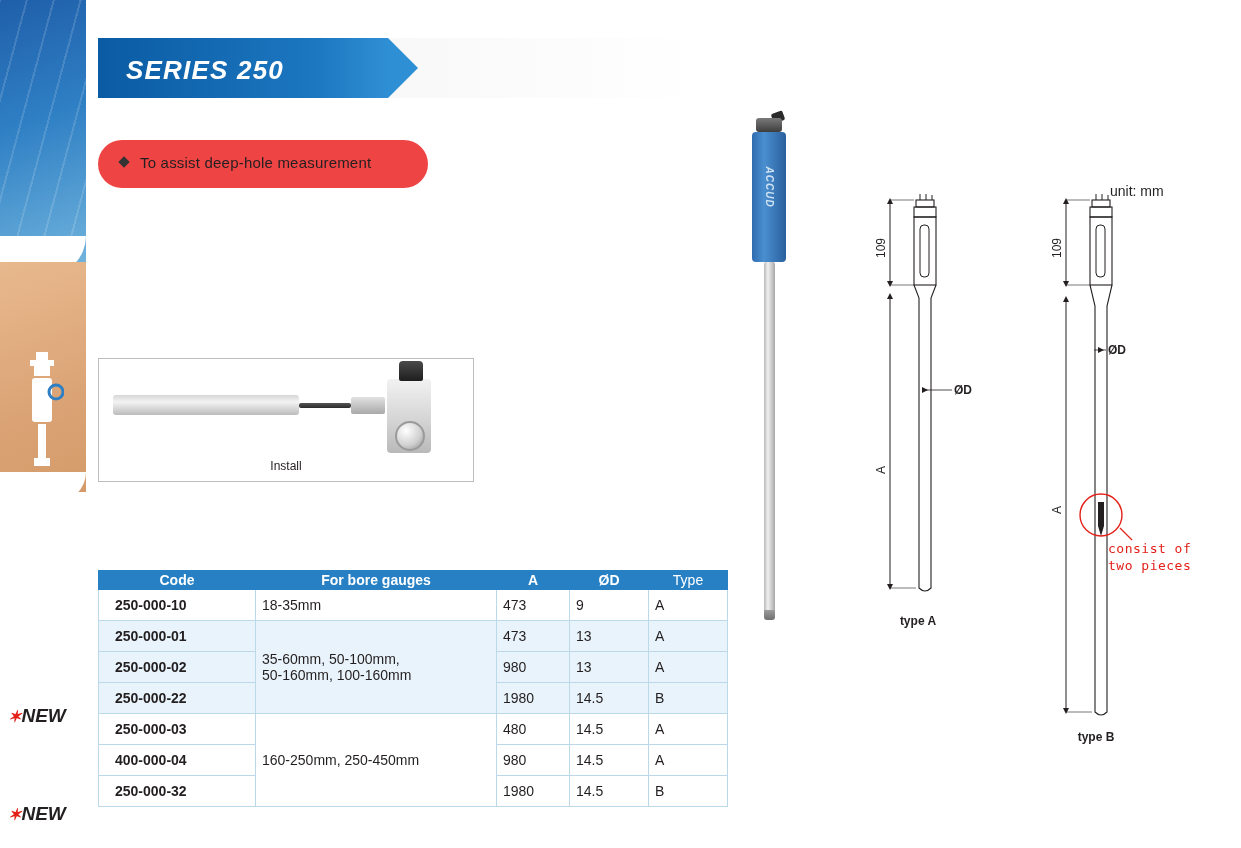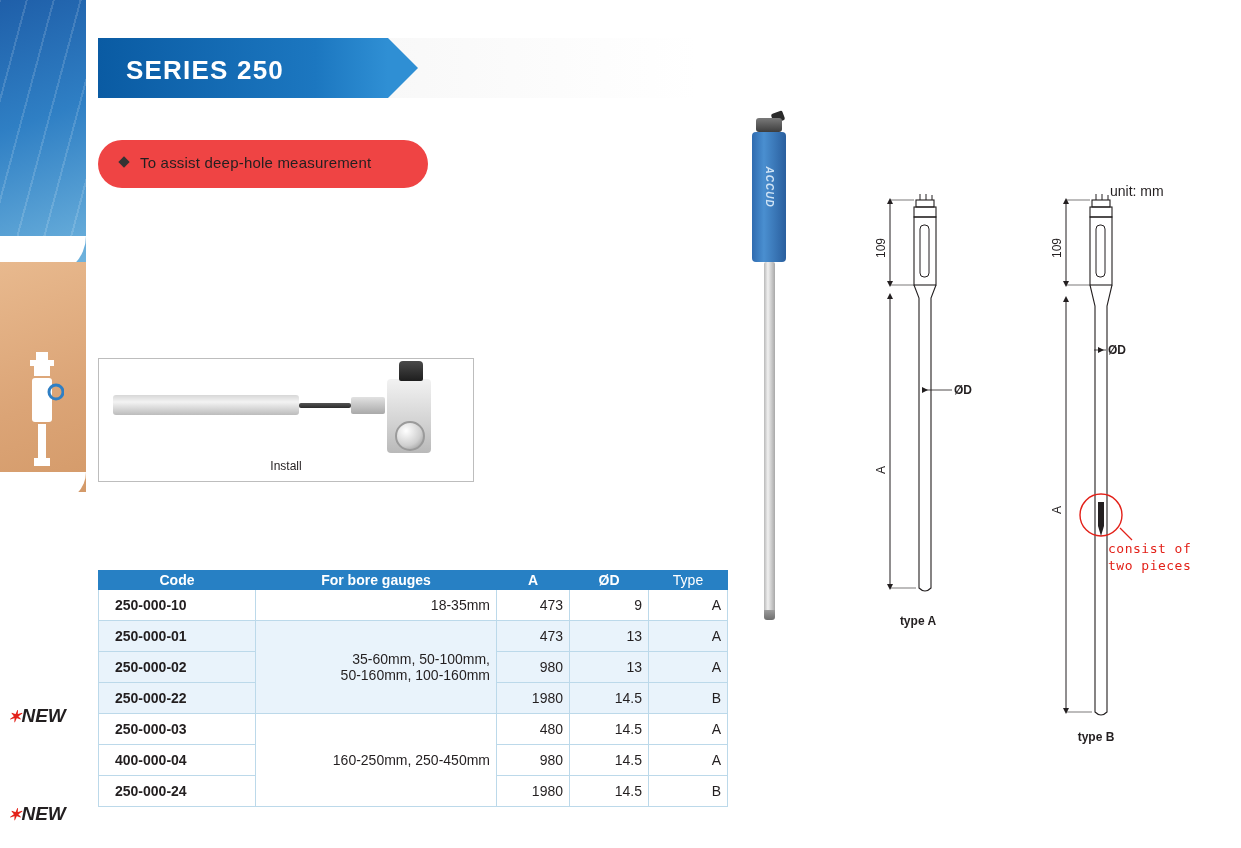--- a/index.html
+++ b/index.html
@@ -30,21 +30,21 @@
 
   
   .header{position:absolute;left:98px;top:38px;width:666px;height:60px;
     background:linear-gradient(90deg,#f2f2f2 0%,#ffffff 90%);}
   .header-tab{position:absolute;left:0;top:0;width:290px;height:60px;
     background:linear-gradient(90deg,#0a5ba3 0%,#1c77c0 75%,#2f8fd4 100%);}
   .header-tab:after{content:"";position:absolute;right:-30px;top:0;width:0;height:0;
     border-top:30px solid transparent;border-bottom:30px solid transparent;
     border-left:30px solid #2f8fd4;}
   .header-series{position:absolute;left:28px;top:17px;color:#fff;font-size:26px;
-    font-weight:bold;letter-spacing:1.2px;}
+    font-weight:bold;letter-spacing:1.2px;font-style:italic;}
   .header-title{position:absolute;left:305px;top:16px;font-size:27px;font-weight:bold;
     letter-spacing:.6px;color:#231f20;}
 
   
   .feature{position:absolute;left:98px;top:140px;width:330px;height:48px;
     background:#ef4444;border-radius:24px;}
   .feature-diamond{position:absolute;left:22px;top:18px;width:8px;height:8px;
     background:#333;transform:rotate(45deg);}
   .feature-text{position:absolute;left:42px;top:14px;font-size:15px;color:#231f20;
     letter-spacing:.2px;}
@@ -94,21 +94,21 @@
 
   .consist-text{position:absolute;left:1108px;top:540px;font-size:13px;color:#e32119;
     line-height:17px;font-family:"DejaVu Sans Mono", monospace;letter-spacing:.5px;}
 
   
   .tbl{position:absolute;left:98px;top:570px;border-collapse:collapse;
     font-size:14px;}
   .tbl th{background:#2780c4;color:#fff;font-weight:bold;border:1px solid #2780c4;
     padding:1px 6px;text-align:center;}
   .tbl th.type-h{background:#2780c4;font-weight:normal;}
-  .tbl td{border:1px solid #bcd9ea;padding:7px 6px;text-align:right;color:#231f20;}
+  .tbl td{border:1px solid #bcd9ea;padding:7px 6px;text-align:left;color:#231f20;}
   .tbl td.code{font-weight:bold;text-align:left;padding-left:16px;}
   .tbl tr.alt td{background:#e9f3fb;}
   .c-code{width:144px;}
   .c-bore{width:228px;}
   .c-a{width:60px;}
   .c-d{width:66px;}
   .c-t{width:66px;}
 
   .new-flag{position:absolute;font-style:italic;font-weight:bold;font-size:19px;color:#231f20;}
   .new-star{color:#e32119;font-size:16px;}
@@ -297,19 +297,19 @@
       <td>14.5</td>
       <td>A</td>
     </tr>
     <tr>
       <td class="code">400-000-04</td>
       <td>980</td>
       <td>14.5</td>
       <td>A</td>
     </tr>
     <tr>
-      <td class="code">250-000-24</td>
+      <td class="code">250-000-32</td>
       <td>1980</td>
       <td>14.5</td>
       <td>B</td>
     </tr>
   </tbody>
 </table>
 
 </body></html>

